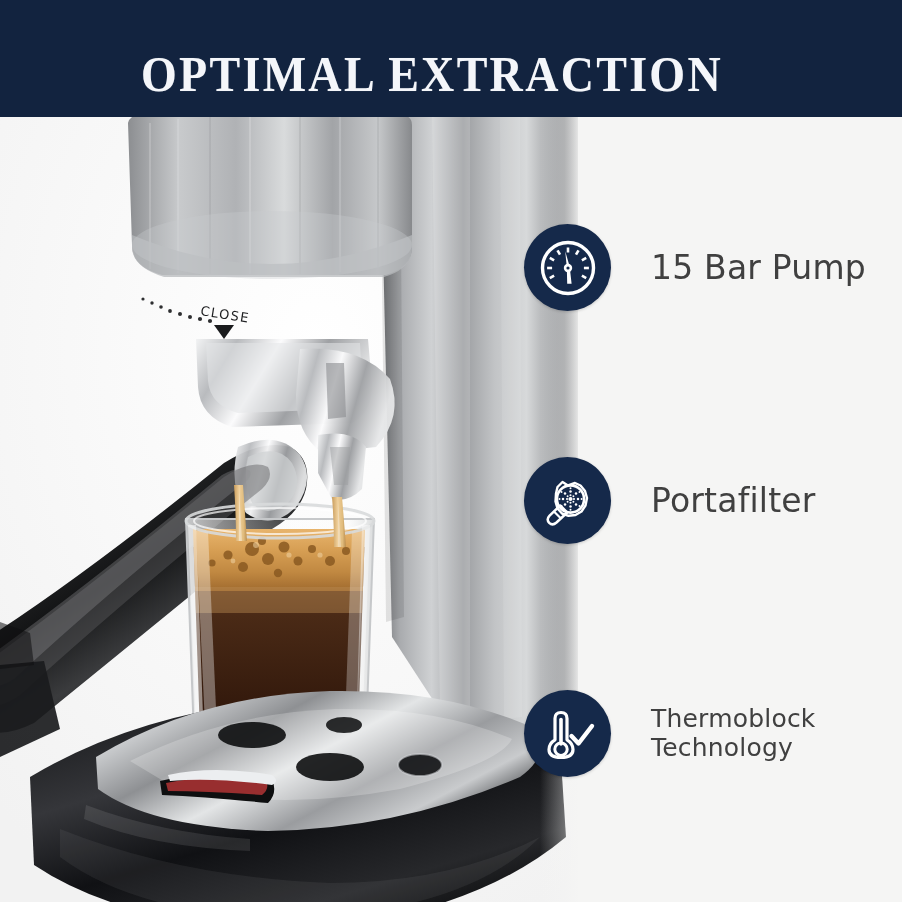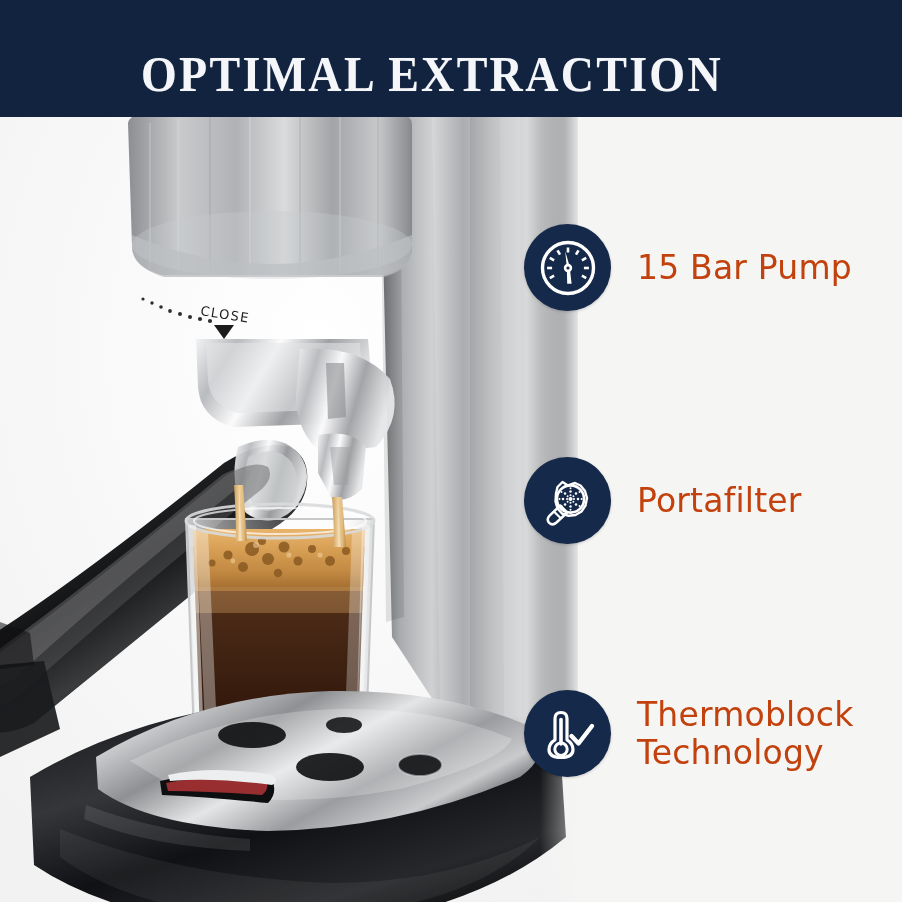--- a/index.html
+++ b/index.html
@@ -63,31 +63,31 @@
   .icon-badge{
     width:87px;height:87px;border-radius:50%;
     background:#15294a;
     display:flex;align-items:center;justify-content:center;
     flex:0 0 auto;
     box-shadow:0 1px 3px rgba(0,0,0,.18);
   }
   .icon-badge svg{display:block;}
 
   .feature-label{
-    margin-left:26px;
-    color:#c2410c;
+    margin-left:40px;
+    color:#404040;
     font-size:33px;
     line-height:1.08;
     letter-spacing:.2px;
     font-weight:400;
     white-space:pre-line;
     font-family:"DejaVu Sans",sans-serif;
     -webkit-font-smoothing:antialiased;
   }
-  .feature-label.two-line{font-size:33px;line-height:1.13;}
+  .feature-label.two-line{font-size:25px;line-height:1.13;}
 </style>
 </head>
 <body>
 
 <div class="canvas">
 
   <div class="header">
     <div class="header-title">OPTIMAL EXTRACTION</div>
   </div>
 

